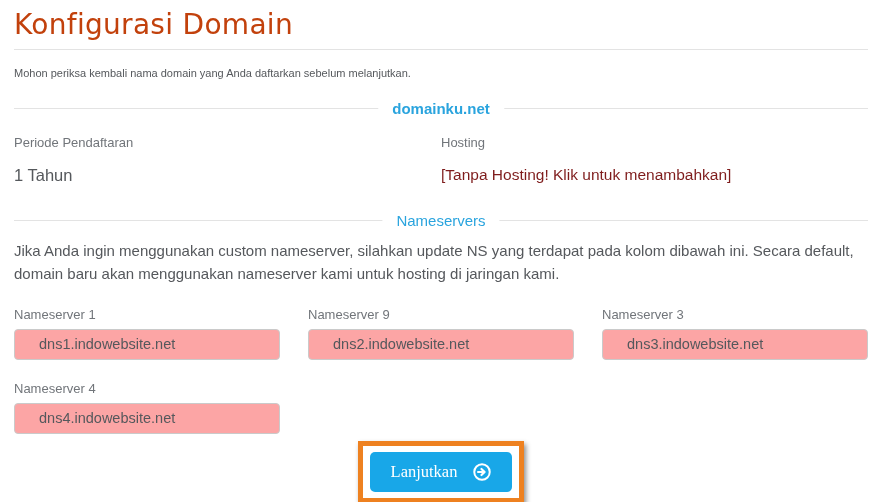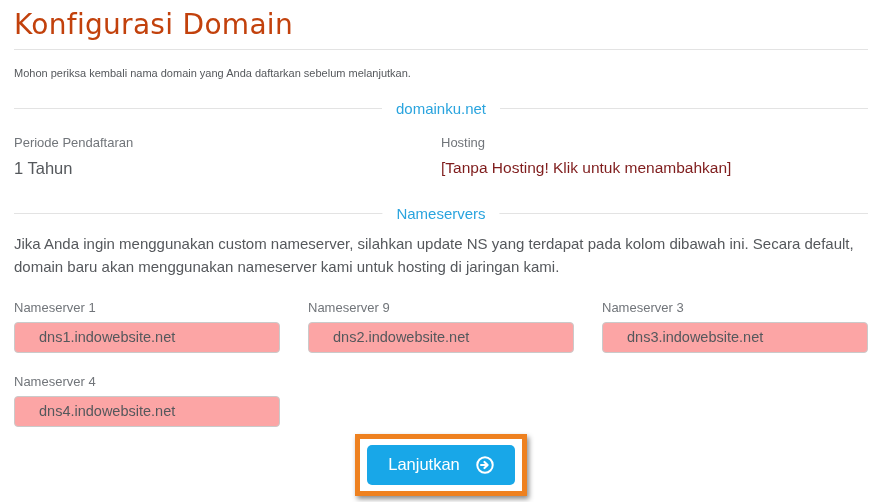--- a/index.html
+++ b/index.html
@@ -29,42 +29,42 @@
     font-size: 11px;
     color: #55585c;
     margin: 17px 0 0 0;
   }
 
   .legend {
     position: relative;
     border-top: 1px solid #e3e3e3;
     height: 0;
   }
-  .legend-domain { margin-top: 29px; }
+  .legend-domain { margin-top: 29px; font-weight: bold; }
   .legend-ns { margin-top: 35px; }
   .legend > span {
     position: absolute;
     left: 50%;
     transform: translate(-50%, -55%);
     background: #ffffff;
     padding: 0 14px;
     font-size: 15px;
     color: #2aa4de;
     white-space: nowrap;
   }
 
   .info-row {
     display: grid;
     grid-template-columns: 1fr 1fr;
     padding-top: 26px;
   }
   .field-label {
     font-size: 13px;
     color: #71757a;
-    margin-bottom: 9px;
+    margin-bottom: 16px;
   }
   .field-value {
     font-size: 16.5px;
     color: #55585c;
   }
   .hosting-link {
     font-size: 15.5px;
     color: #7f1d1d;
     text-decoration: none;
     cursor: pointer;
@@ -112,21 +112,21 @@
   .continue-btn {
     display: flex;
     align-items: center;
     gap: 16px;
     background: #18a7e8;
     color: #ffffff;
     border: none;
     border-radius: 5px;
     padding: 0 21px;
     height: 40px;
-    font-family: Liberation Sans, sans-serif;
+    font-family: Liberation Serif, serif;
     font-size: 16.5px;
     cursor: pointer;
   }
   .arrow-icon { display: inline-flex; }
 </style>
 </head>
 <body>
 
 <div class="container">
 

